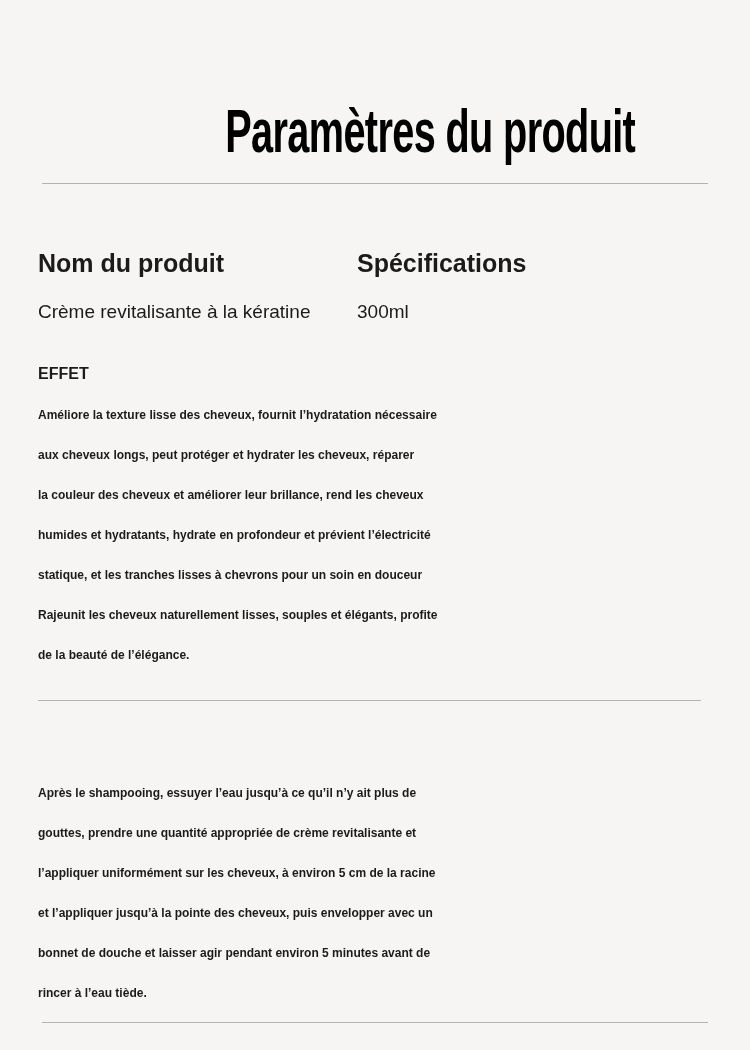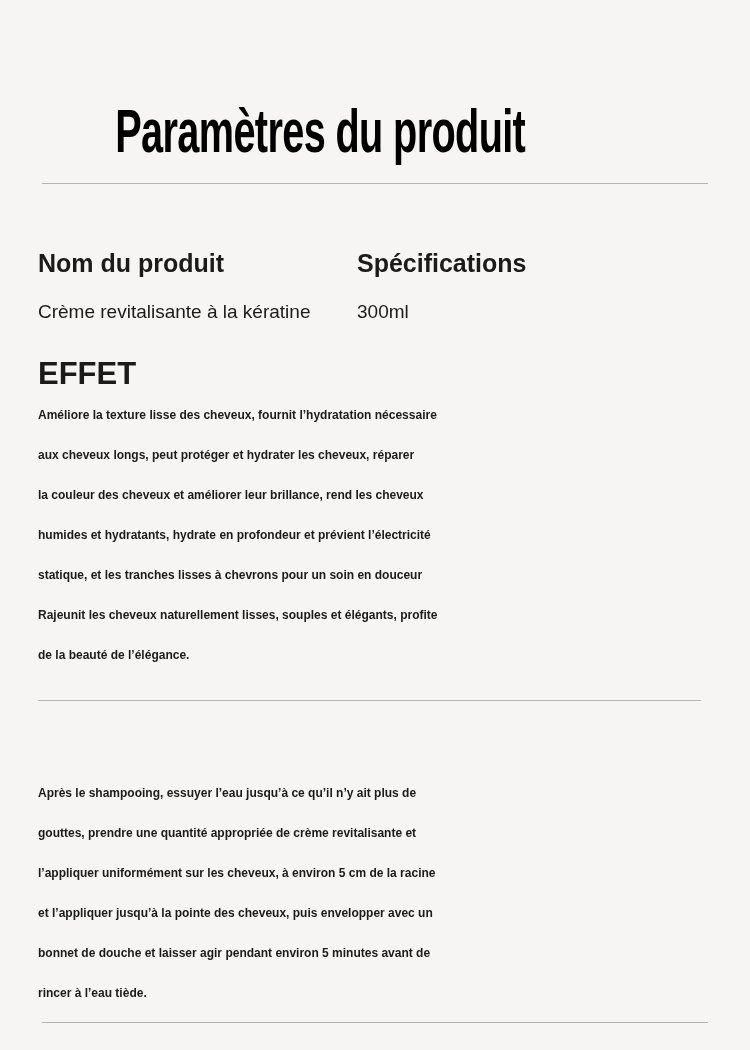--- a/index.html
+++ b/index.html
@@ -12,21 +12,21 @@
     background: #f6f5f3;
     overflow: hidden;
     font-family: "Liberation Sans", "DejaVu Sans", sans-serif;
     color: #1b1b1b;
   }
   .title-wrap {
     position: absolute;
     top: 102px;
     left: 0;
     width: 750px;
-    text-align: left;
+    text-align: right;
   }
   .title {
     display: inline-block;
     font-size: 62px;
     line-height: 58px;
     font-weight: 700;
     color: #000;
     letter-spacing: -1px;
     transform: scaleX(0.64);
     transform-origin: 50% 50%;
@@ -54,21 +54,21 @@
     position: absolute;
     top: 299px;
     font-size: 19px;
     font-weight: 400;
     line-height: 26px;
     white-space: nowrap;
   }
   .section-heading {
     position: absolute;
     left: 38px;
-    font-size: 31px;
+    font-size: 16px;
     font-weight: 700;
     line-height: 28px;
     white-space: nowrap;
   }
   .heading-effect { top: 360px; }
   .heading-instructions { top: 730px; }
   .paragraph {
     position: absolute;
     left: 38px;
     width: 712px;

